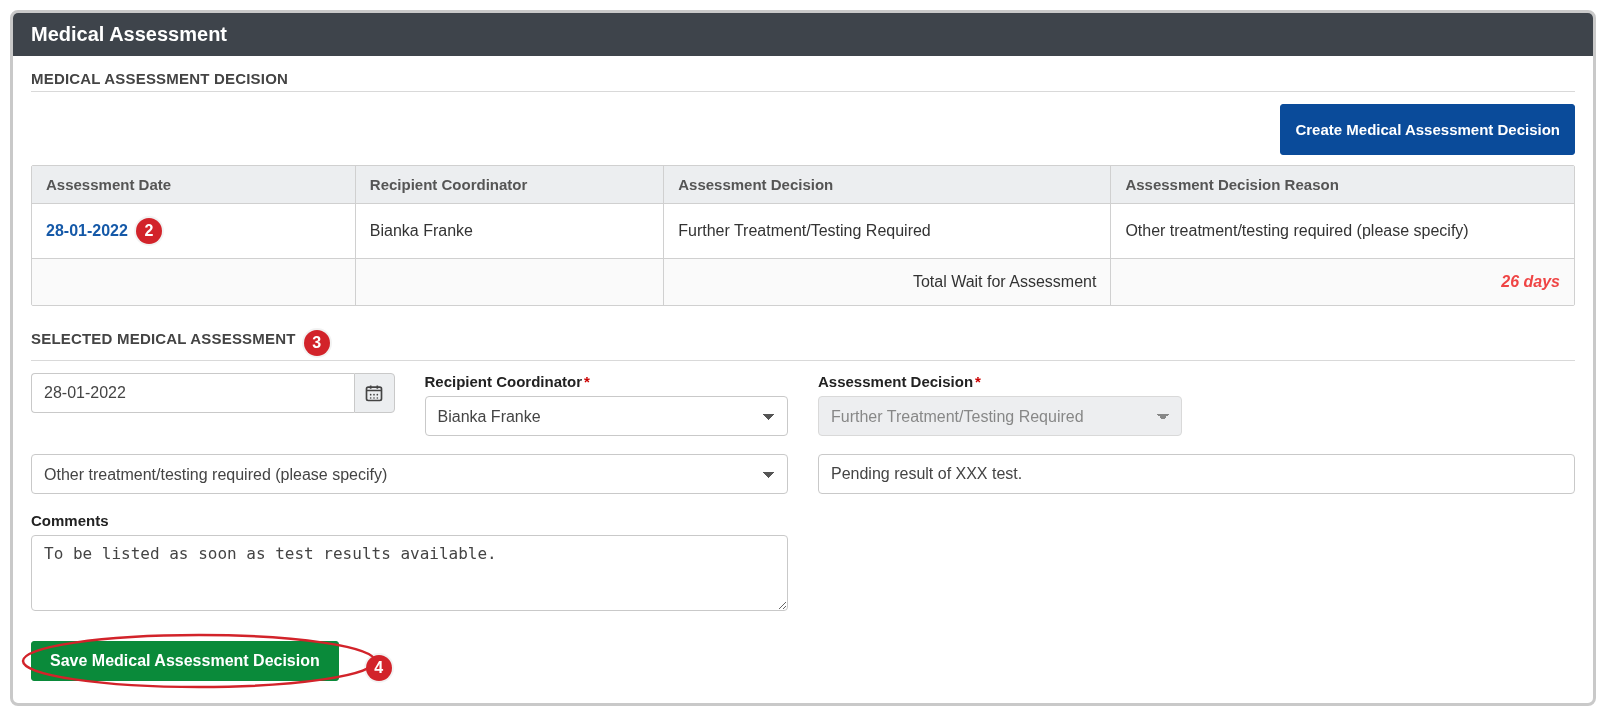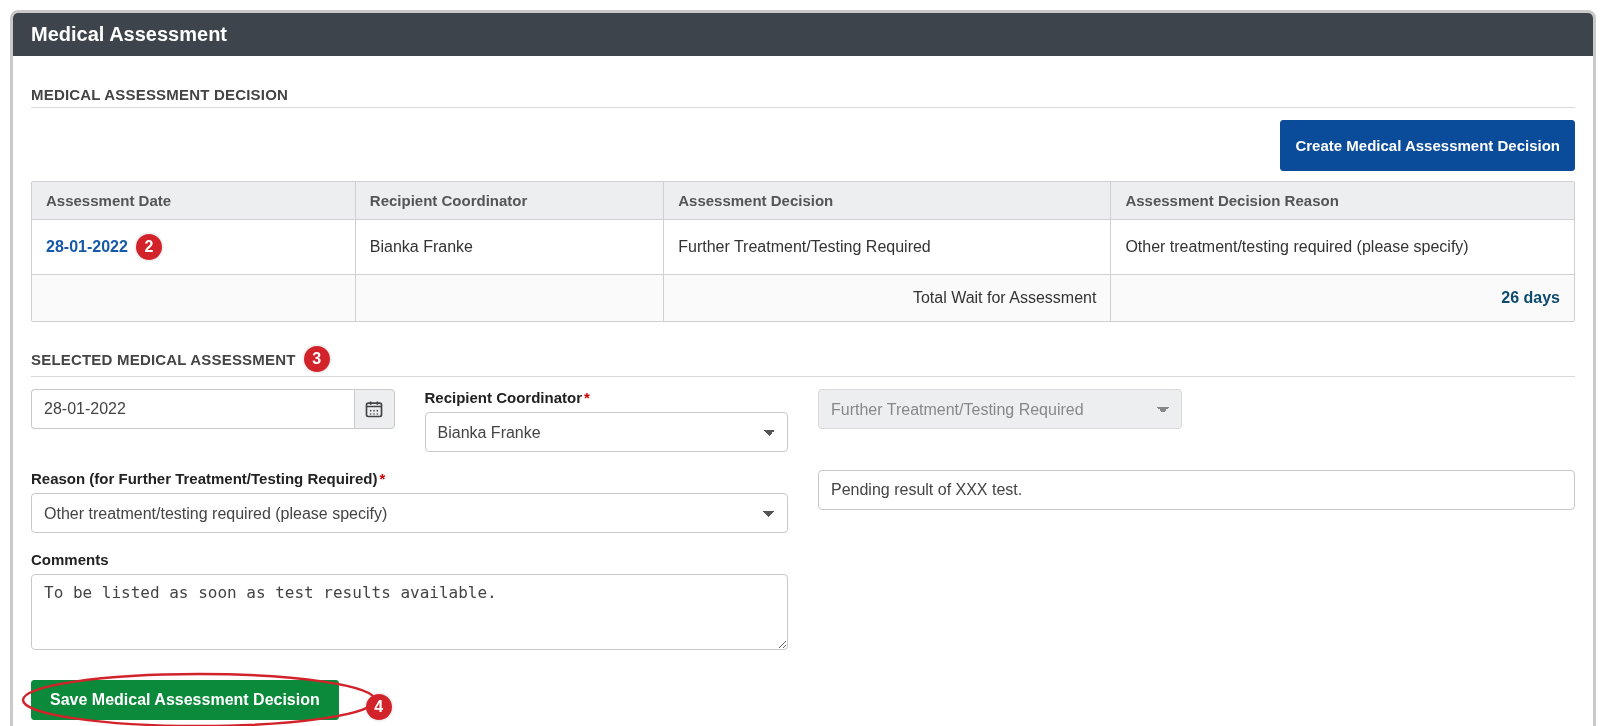--- a/index.html
+++ b/index.html
@@ -34,23 +34,22 @@
     border-bottom: 1px solid #d9d9d9;
     padding-bottom: 4px;
     margin-bottom: 12px;
     display: inline-block;
   }
   .section-title-wrap {
     border-bottom: 1px solid #d9d9d9;
     padding-bottom: 4px;
     margin-bottom: 12px;
     display: flex;
-    align-items: center;
+    align-items: flex-start;
     gap: 8px;
-    margin-top: 16px;
   }
   .section-title-wrap .section-title { border-bottom: none; padding-bottom:0; margin-bottom:0; display:inline; }
 
   .topbar {
     display:flex;
     justify-content:flex-end;
     margin: 4px 0 10px 0;
   }
   .btn {
     display: inline-block;
@@ -102,21 +101,21 @@
     color: #333;
     border-bottom: 1px solid #d0d0d0;
     border-right: 1px solid #d0d0d0;
     vertical-align: middle;
   }
   .grid tbody td:last-child { border-right:none; }
   .grid tbody tr:last-child td { border-bottom:none; }
   .grid .link { color: #1559a8; font-weight: 600; cursor:pointer; }
   .footer-row td { background:#fafafa; color:#555; font-weight:400; }
   .footer-row .right { text-align:right; font-weight:400; }
-  .footer-row .bold { font-weight:700; color:#0c4a6e; }
+  .footer-row .bold { font-weight:700; color:#ef4444;font-style:italic; }
 
   
   .form-grid {
     display: grid;
     grid-template-columns: 1fr 1fr 1fr 1fr;
     gap: 18px 30px;
     margin-bottom: 26px;
   }
   .field {}
   .field.col-2 { grid-column: span 2; }
@@ -278,29 +277,29 @@
       </div>
 
       <div class="field">
         <label class="fl"><span>Recipient Coordinator</span><span class="req">*</span></label>
         <select class="control">
           <option>Bianka Franke</option>
         </select>
       </div>
 
       <div class="field">
+        <label class="fl"><span>Assessment Decision</span><span class="req">*</span></label>
         <select class="control" disabled="">
           <option>Further Treatment/Testing Required</option>
         </select>
       </div>
 
       <div class="field"></div>
 
       <div class="field col-2">
-        <label class="fl"><span>Reason (for Further Treatment/Testing Required)</span><span class="req">*</span></label>
         <select class="control">
           <option>Other treatment/testing required (please specify)</option>
         </select>
       </div>
 
       <div class="field col-2">
         <input class="control" value="Pending result of XXX test." style="">
       </div>
 
       <div class="field col-2">

